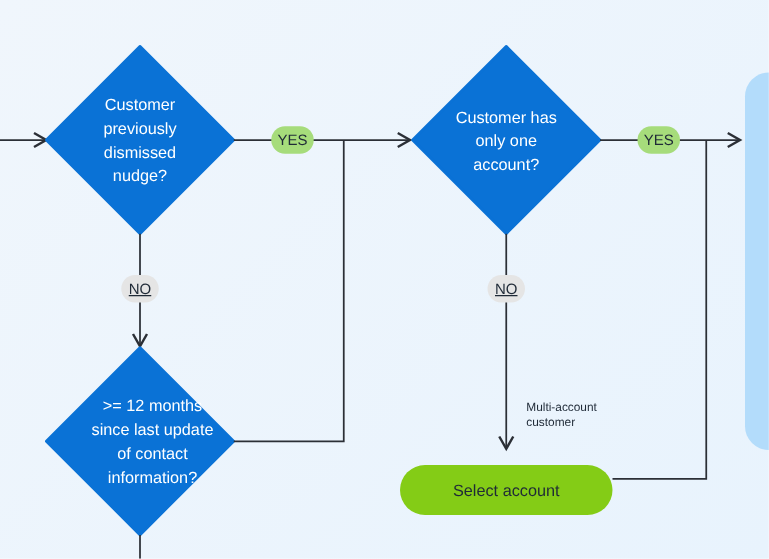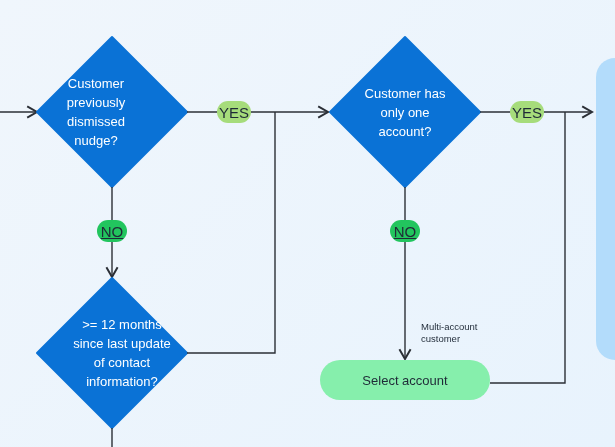--- a/index.html
+++ b/index.html
@@ -1,23 +1,23 @@
 <!DOCTYPE html>
 <html><head>
 <meta charset="utf-8">
 <style>
   html, body { margin:0; padding:0; }
   body { width:615px; height:447px; overflow:hidden; background: linear-gradient(135deg, #f0f6fc 0%, #e8f3fd 100%); font-family:"Liberation Sans", sans-serif; position:relative; }
   svg { position:absolute; left:0; top:0; }
   .txt { position:absolute; text-align:center; color:#ffffff; font-size:13px; line-height:19px; display:flex; align-items:center; justify-content:center; }
-  .pill { position:absolute; border-radius:12px; font-size:15px; color:#1f2a37; display:flex; align-items:center; justify-content:center; }
+  .pill { position:absolute; border-radius:12px; font-size:12px; color:#1f2a37; display:flex; align-items:center; justify-content:center; }
   .yes { background:#a6dc7b; width:34px; height:22px; }
-  .no { background:#22c55e; width:30px; height:22px;text-decoration:underline; }
+  .no { background:#e5e5e5; width:30px; height:22px;text-decoration:underline; }
   .note { position:absolute; font-size:9.5px; line-height:12px; color:#1f2a37; }
-  .action { position:absolute; background:#86efac; border-radius:20px; color:#1f2a37; font-size:13px; display:flex; align-items:center; justify-content:center; }
+  .action { position:absolute; background:#84cc16; border-radius:20px; color:#1f2a37; font-size:13px; display:flex; align-items:center; justify-content:center;margin-top:12px; }
   .panel { position:absolute; background:#b3dcfb; border-radius:30px 0 0 30px; }
 </style>
 </head>
 <body>
 
 <svg width="615" height="447">
   <defs>
     <marker id="arr" markerWidth="10" markerHeight="10" refX="8" refY="5" orient="auto">
       <path d="M1,1 L8,5 L1,9" fill="none" stroke="#2b2f36" stroke-width="1.4"></path>
     </marker>
@@ -41,21 +41,21 @@
 
   <line x1="480" y1="112" x2="592" y2="112" stroke="#2b2f36" stroke-width="1.4" marker-end="url(#arr)"></line>
 
   <line x1="405" y1="187" x2="405" y2="359" stroke="#2b2f36" stroke-width="1.4" marker-end="url(#arr)"></line>
 
   <polyline points="490,383 565,383 565,112" fill="none" stroke="#2b2f36" stroke-width="1.4"></polyline>
 </svg>
 
 <div class="panel" style="left:596px; top:58px; width:19px; height:302px;"></div>
 
-<div class="txt" style="left:56px; top:72px; width:80px; height:80px;">Customer previously dismissed nudge?</div>
+<div class="txt" style="left:72px; top:72px; width:80px; height:80px;">Customer previously dismissed nudge?</div>
 <div class="txt" style="left:358px; top:82px; width:94px; height:60px;">Customer has only one account?</div>
 <div class="txt" style="left:68px; top:313px; width:108px; height:80px;">&gt;= 12 months since last update of contact information?</div>
 
 <div class="pill yes" style="left:217px; top:101px;">YES</div>
 <div class="pill yes" style="left:510px; top:101px;">YES</div>
 <div class="pill no" style="left:97px; top:220px;">NO</div>
 <div class="pill no" style="left:390px; top:220px;">NO</div>
 
 <div class="note" style="left:421px; top:321px; width:70px;">Multi-account customer</div>
 

